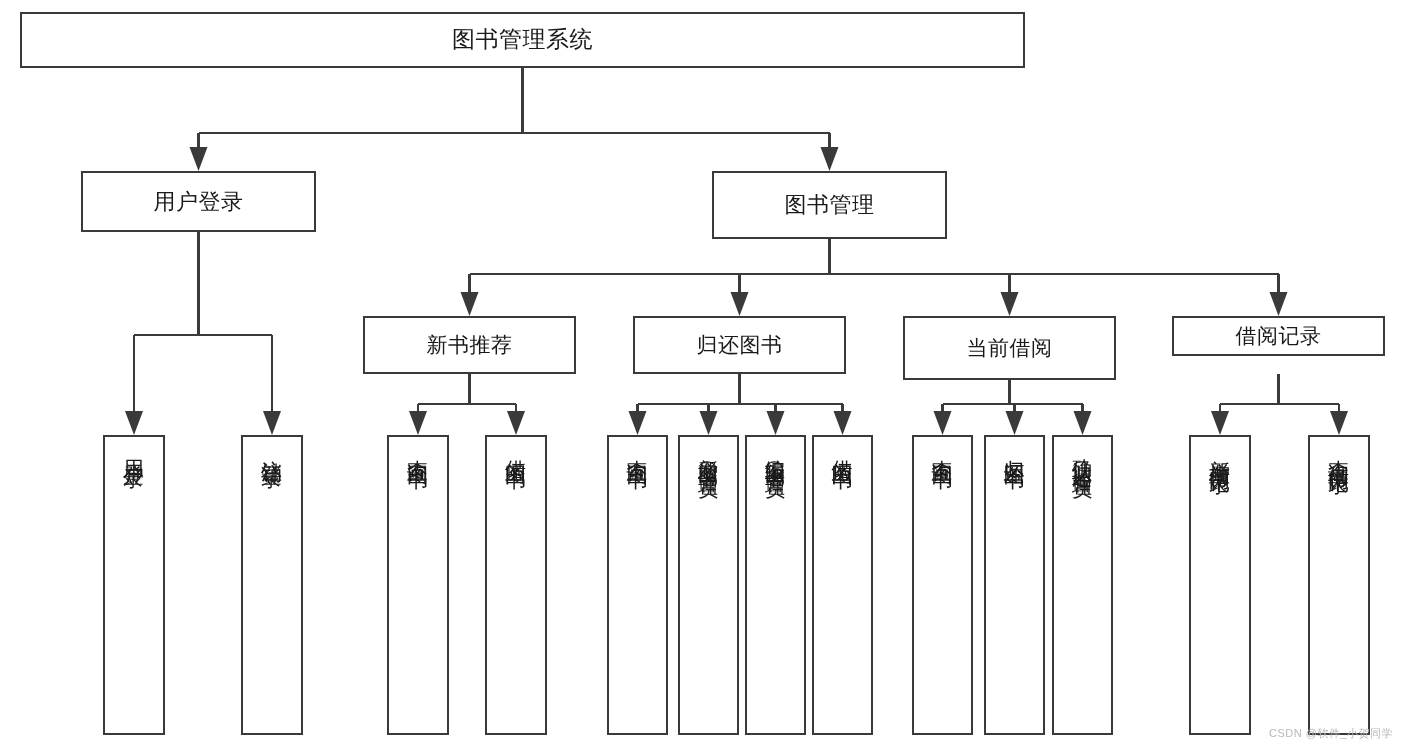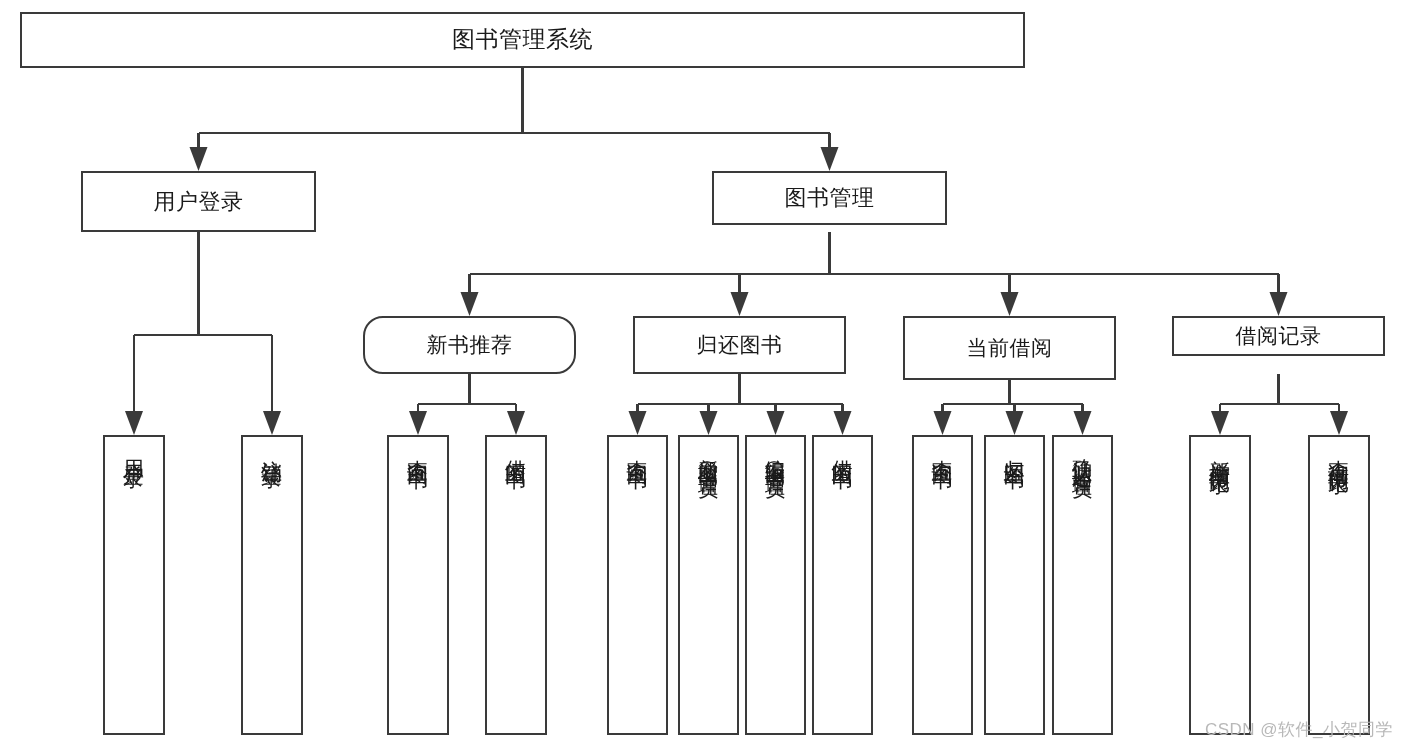--- a/index.html
+++ b/index.html
@@ -60,21 +60,21 @@
     line-height: 1;
     white-space: nowrap;
   }
   .node.leaf.tall .label {
     font-size: 20px;
   }
   #watermark {
     position: absolute;
     right: 12px;
     bottom: 6px;
-    font-size: 17px;
+    font-size: 11px;
     color: #b8b8b8;
     letter-spacing: 0.5px;
     z-index: 5;
     white-space: nowrap;
   }
 </style>
 </head>
 <body>
 
 <div id="canvas">
@@ -134,24 +134,24 @@
       <polygon points="1330,411 1348,411 1339,435" fill="#3a3a3a"></polygon>
     </svg>
 
   <div id="nodes">
       <div class="node root" style="left: 20px; top: 12px; width: 1005px; height: 56px;">
         <span class="label">图书管理系统</span>
       </div>
       <div class="node lvl2" style="left: 81px; top: 171px; width: 235px; height: 61px;">
         <span class="label">用户登录</span>
       </div>
-      <div class="node lvl2" style="left: 712px; top: 171px; width: 235px; height: 54px;">
+      <div class="node lvl2" style="left: 712px; top: 171px; width: 235px; height: 68px;">
         <span class="label">图书管理</span>
       </div>
-      <div class="node lvl3" style="left: 363px; top: 316px; width: 213px; height: 58px; border-radius: 20px;">
+      <div class="node lvl3" style="left: 363px; top: 316px; width: 213px; height: 58px;">
         <span class="label">新书推荐</span>
       </div>
       <div class="node lvl3" style="left: 633px; top: 316px; width: 213px; height: 58px;">
         <span class="label">归还图书</span>
       </div>
       <div class="node lvl3" style="left: 903px; top: 316px; width: 213px; height: 64px;">
         <span class="label">当前借阅</span>
       </div>
       <div class="node lvl3" style="left: 1172px; top: 316px; width: 213px; height: 40px;">
         <span class="label">借阅记录</span>

